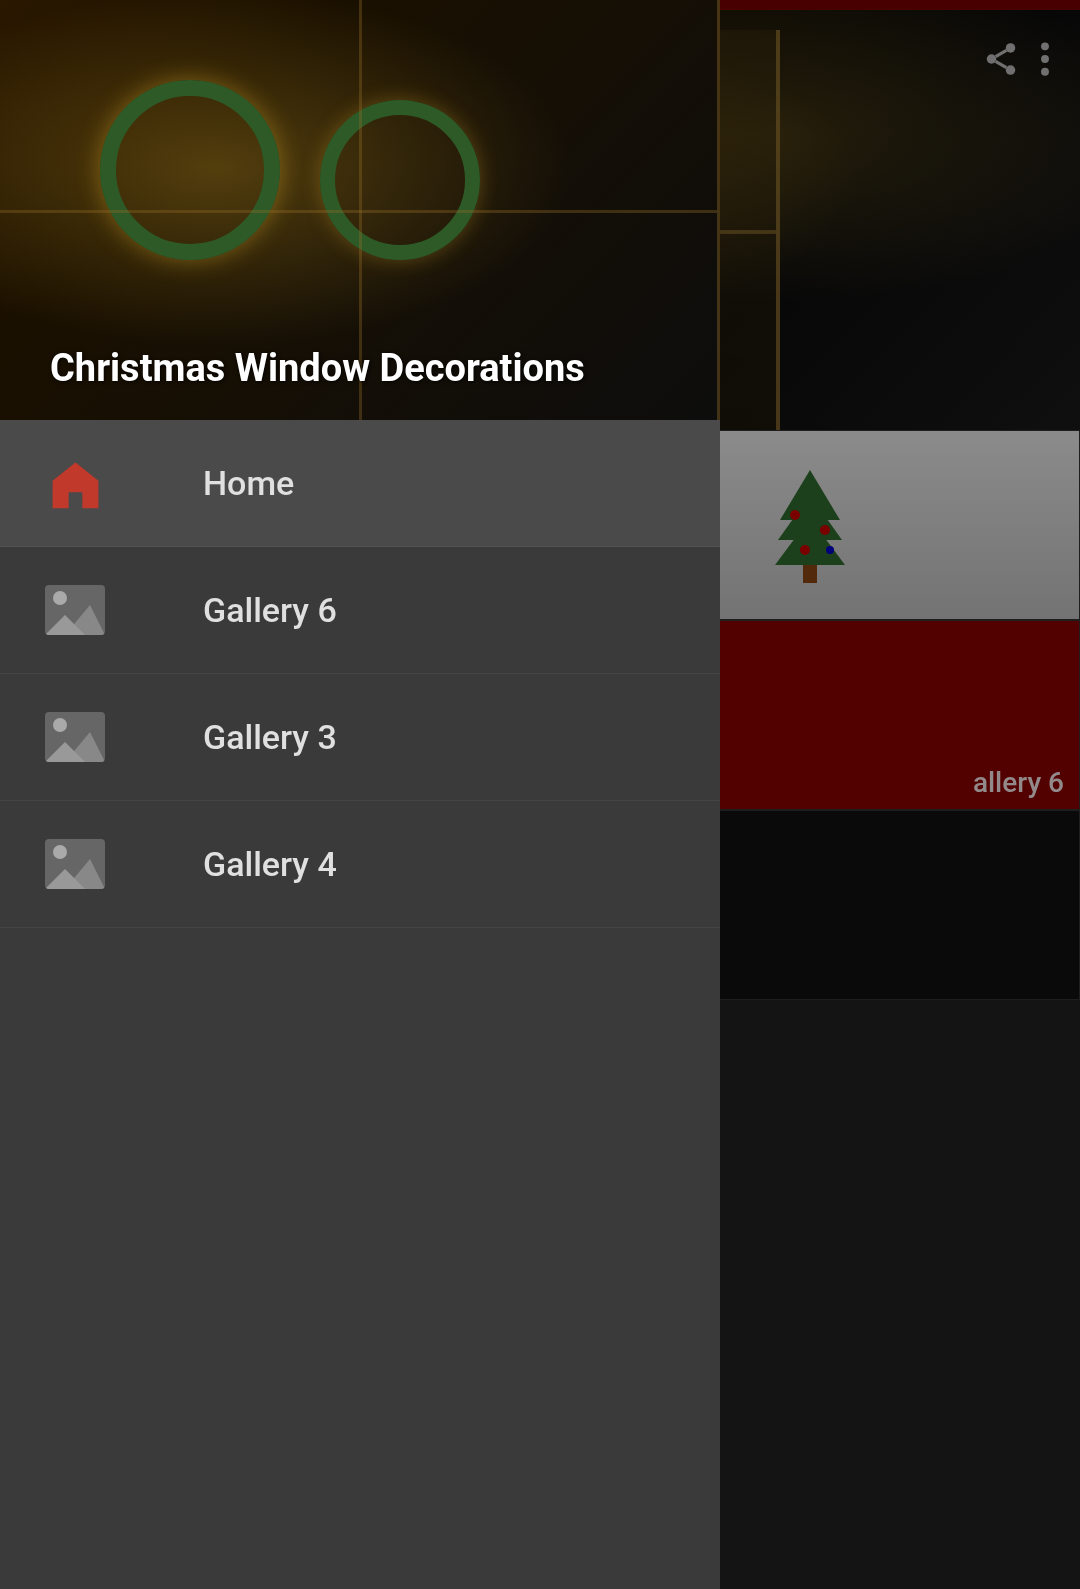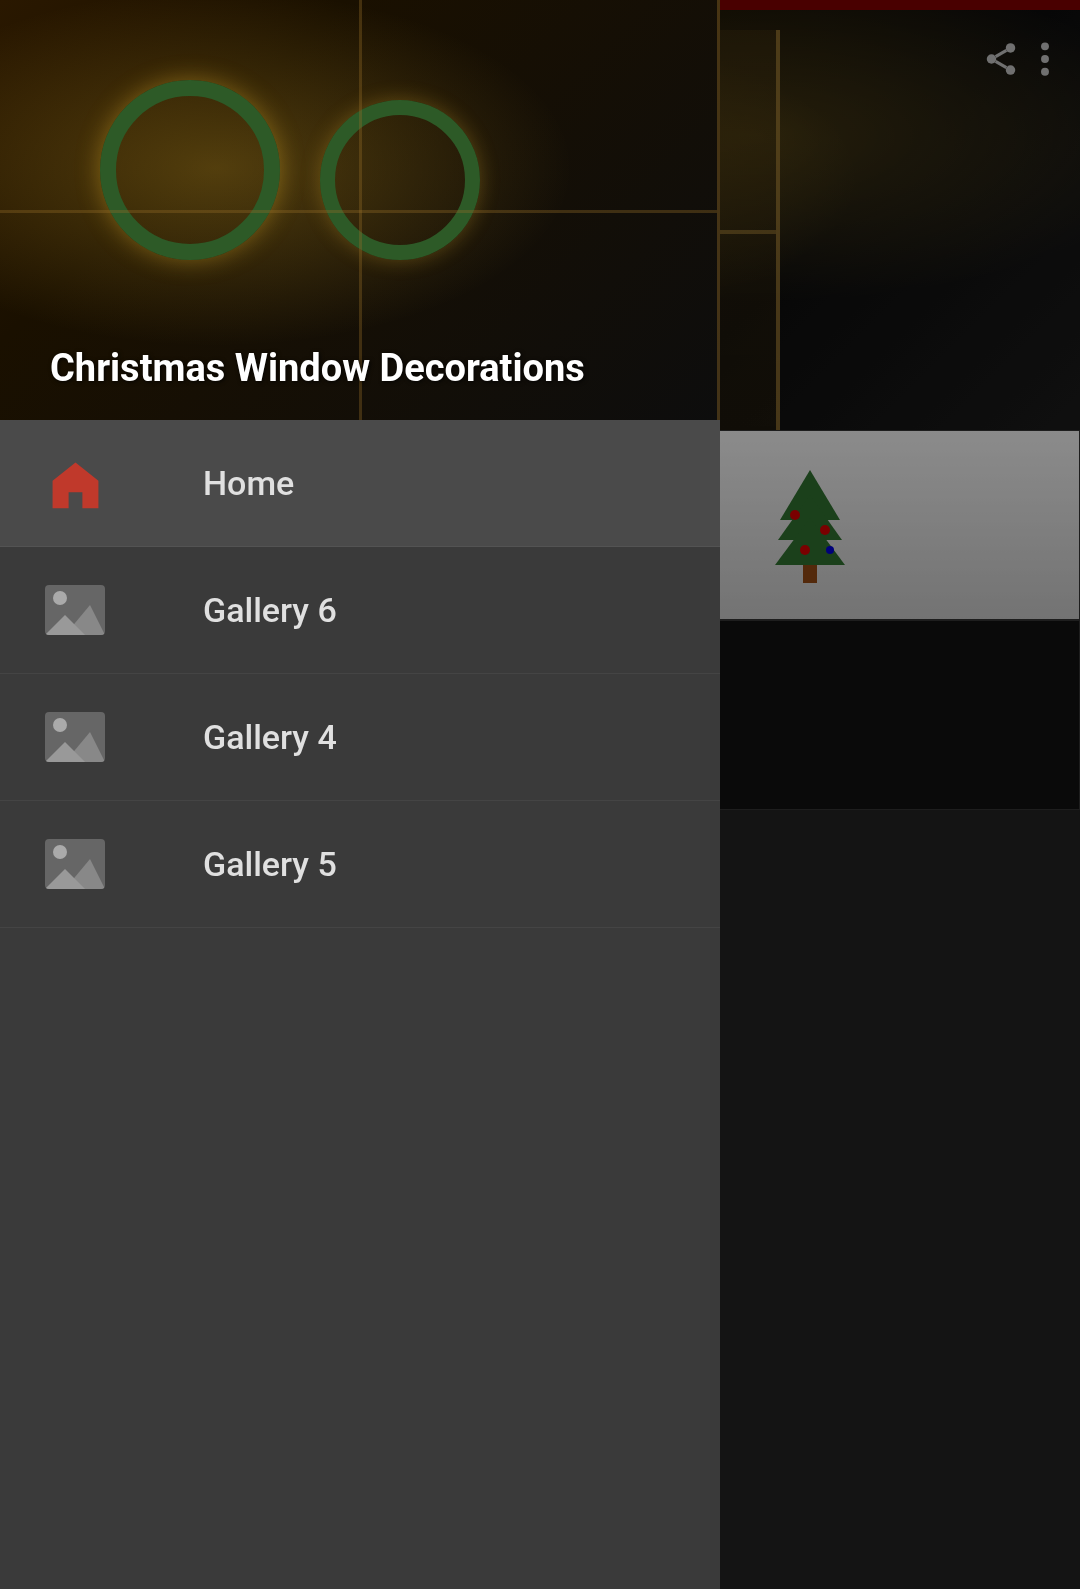--- a/index.html
+++ b/index.html
@@ -309,20 +309,23 @@
     <div class="grid-cell grid-cell-photo">
 
       <div style="width:100%;height:100%;background:linear-gradient(180deg,#c8d4dc 0%,#a0b0bc 100%);display:flex;align-items:flex-start;padding-top:15px;gap:8px;justify-content:center;">
         <div style="width:35px;height:35px;border-radius:50%;background:#cc0000;box-shadow:2px 2px 4px rgba(0,0,0,0.3);"></div>
         <div style="width:30px;height:30px;border-radius:50%;background:#dd0000;margin-top:8px;box-shadow:2px 2px 4px rgba(0,0,0,0.3);"></div>
         <div style="width:38px;height:38px;border-radius:50%;background:#bb0000;box-shadow:2px 2px 4px rgba(0,0,0,0.3);"></div>
         <div style="width:28px;height:28px;border-radius:50%;background:#cc1111;margin-top:12px;box-shadow:2px 2px 4px rgba(0,0,0,0.3);"></div>
         <div style="width:33px;height:33px;border-radius:50%;background:#c00000;box-shadow:2px 2px 4px rgba(0,0,0,0.3);"></div>
       </div>
     </div>
+    <div class="grid-cell grid-cell-dark">
+      <span class="grid-label">allery 6</span>
+    </div>
     <div class="grid-cell" style="background:#111;"></div>
     <div class="grid-cell" style="background:#111;"></div>
   </div>
 </div>
 
 <div class="drawer-overlay"></div>
 
 <div class="drawer">
 
   <div class="drawer-hero">
@@ -357,43 +360,43 @@
           <svg class="image-icon-mountain" viewBox="0 0 60 35">
             <polygon points="20,35 45,5 60,35" fill="#888"></polygon>
             <polygon points="0,35 20,15 40,35" fill="#999"></polygon>
           </svg>
         </div>
       </div>
       <span class="nav-label">Gallery 6</span>
     </div>
 
 
-
     <div class="nav-item">
       <div class="nav-icon">
         <div class="image-icon-box">
           <div class="image-icon-sun"></div>
           <svg class="image-icon-mountain" viewBox="0 0 60 35">
             <polygon points="20,35 45,5 60,35" fill="#888"></polygon>
             <polygon points="0,35 20,15 40,35" fill="#999"></polygon>
           </svg>
         </div>
       </div>
-      <span class="nav-label">Gallery 4</span>
+      <span class="nav-label">Gallery 3</span>
     </div>
 
     <div class="nav-item">
       <div class="nav-icon">
         <div class="image-icon-box">
           <div class="image-icon-sun"></div>
           <svg class="image-icon-mountain" viewBox="0 0 60 35">
             <polygon points="20,35 45,5 60,35" fill="#888"></polygon>
             <polygon points="0,35 20,15 40,35" fill="#999"></polygon>
           </svg>
         </div>
       </div>
-      <span class="nav-label">Gallery 5</span>
-    </div>
+      <span class="nav-label">Gallery 4</span>
+    </div>
+
 
 
 
   </div>
 </div>
 
 </body></html>

